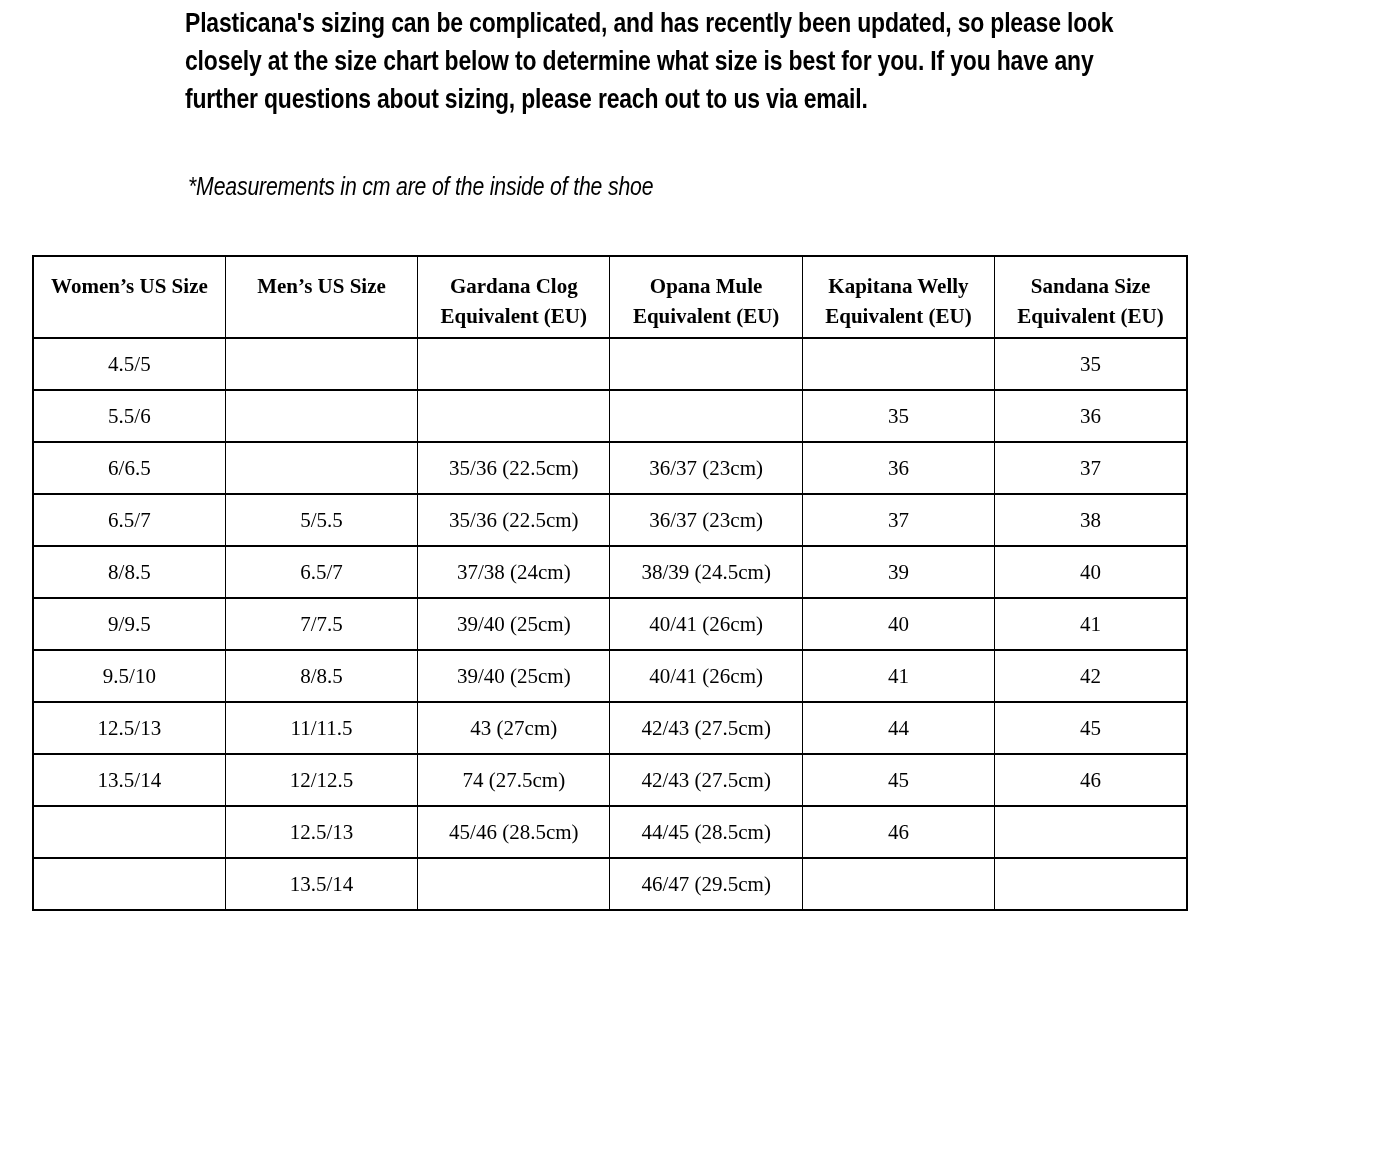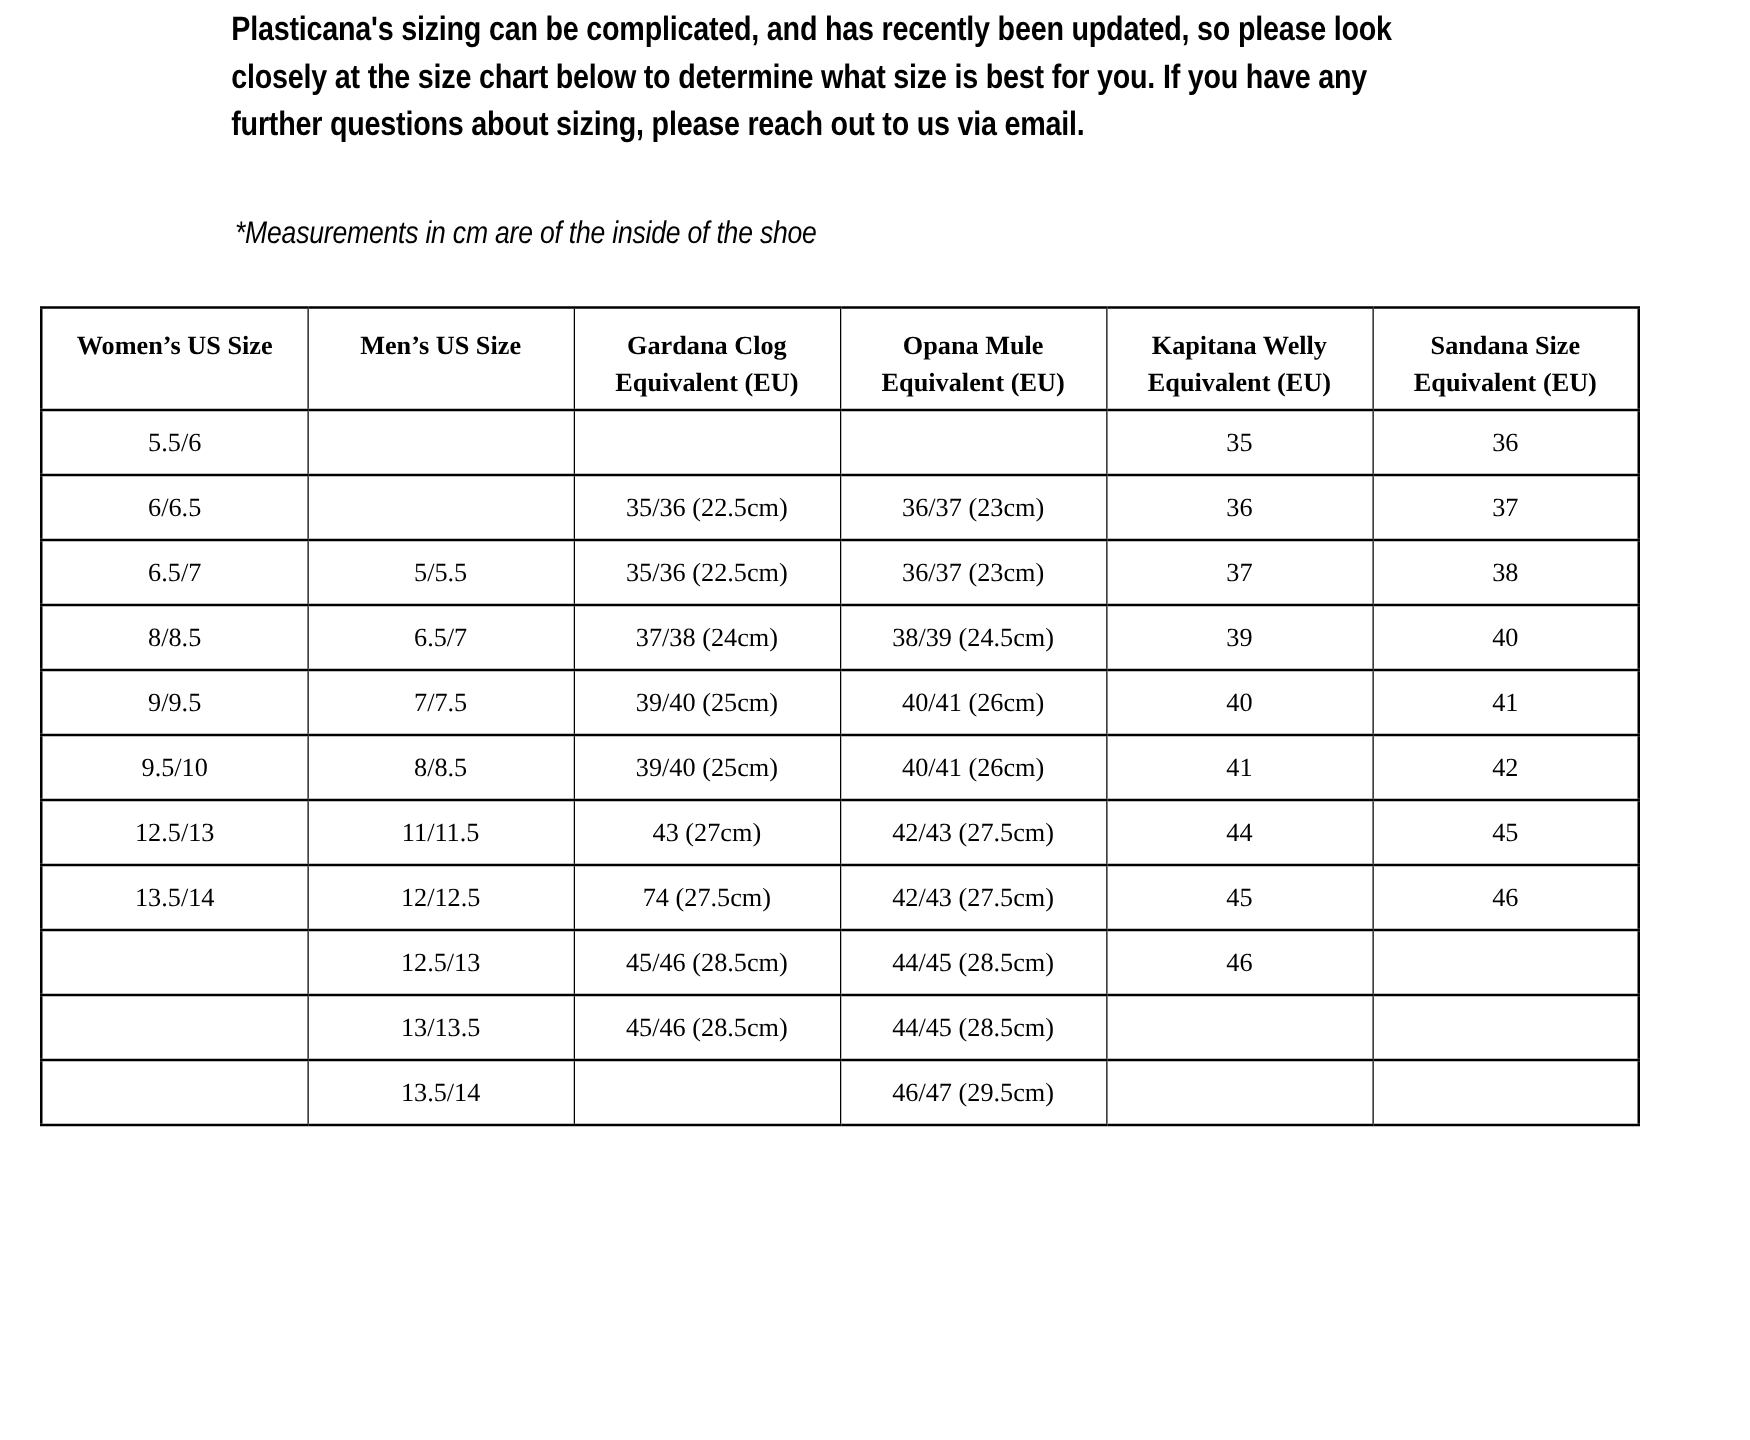--- a/index.html
+++ b/index.html
@@ -40,22 +40,22 @@
     white-space: nowrap;
     letter-spacing: -0.2px;
     transform: scaleX(0.85);
     transform-origin: 0 0;
   }
 
   
   .table-wrap {
     position: absolute;
     left: 32px;
-    top: 245px;
-    width: 1280px;
+    top: 255px;
+    width: 1156px;
   }
   table {
     width: 100%;
     border-collapse: collapse;
     table-layout: fixed;
     font-family: "Liberation Serif", serif;
     font-size: 21px;
     color: #000000;
   }
   th, td {
@@ -100,20 +100,28 @@
           <th>Women’s US Size</th>
           <th>Men’s US Size</th>
           <th>Gardana Clog Equivalent (EU)</th>
           <th>Opana Mule Equivalent (EU)</th>
           <th>Kapitana Welly Equivalent (EU)</th>
           <th>Sandana Size Equivalent (EU)</th>
         </tr>
     </thead>
     <tbody>
         <tr>
+          <td>4.5/5</td>
+          <td></td>
+          <td></td>
+          <td></td>
+          <td></td>
+          <td>35</td>
+        </tr>
+        <tr>
           <td>5.5/6</td>
           <td></td>
           <td></td>
           <td></td>
           <td>35</td>
           <td>36</td>
         </tr>
         <tr>
           <td>6/6.5</td>
           <td></td>
@@ -173,28 +181,20 @@
         <tr>
           <td></td>
           <td>12.5/13</td>
           <td>45/46 (28.5cm)</td>
           <td>44/45 (28.5cm)</td>
           <td>46</td>
           <td></td>
         </tr>
         <tr>
           <td></td>
-          <td>13/13.5</td>
-          <td>45/46 (28.5cm)</td>
-          <td>44/45 (28.5cm)</td>
-          <td></td>
-          <td></td>
-        </tr>
-        <tr>
-          <td></td>
           <td>13.5/14</td>
           <td></td>
           <td>46/47 (29.5cm)</td>
           <td></td>
           <td></td>
         </tr>
       </tbody>
   </table>
 </div>
 

